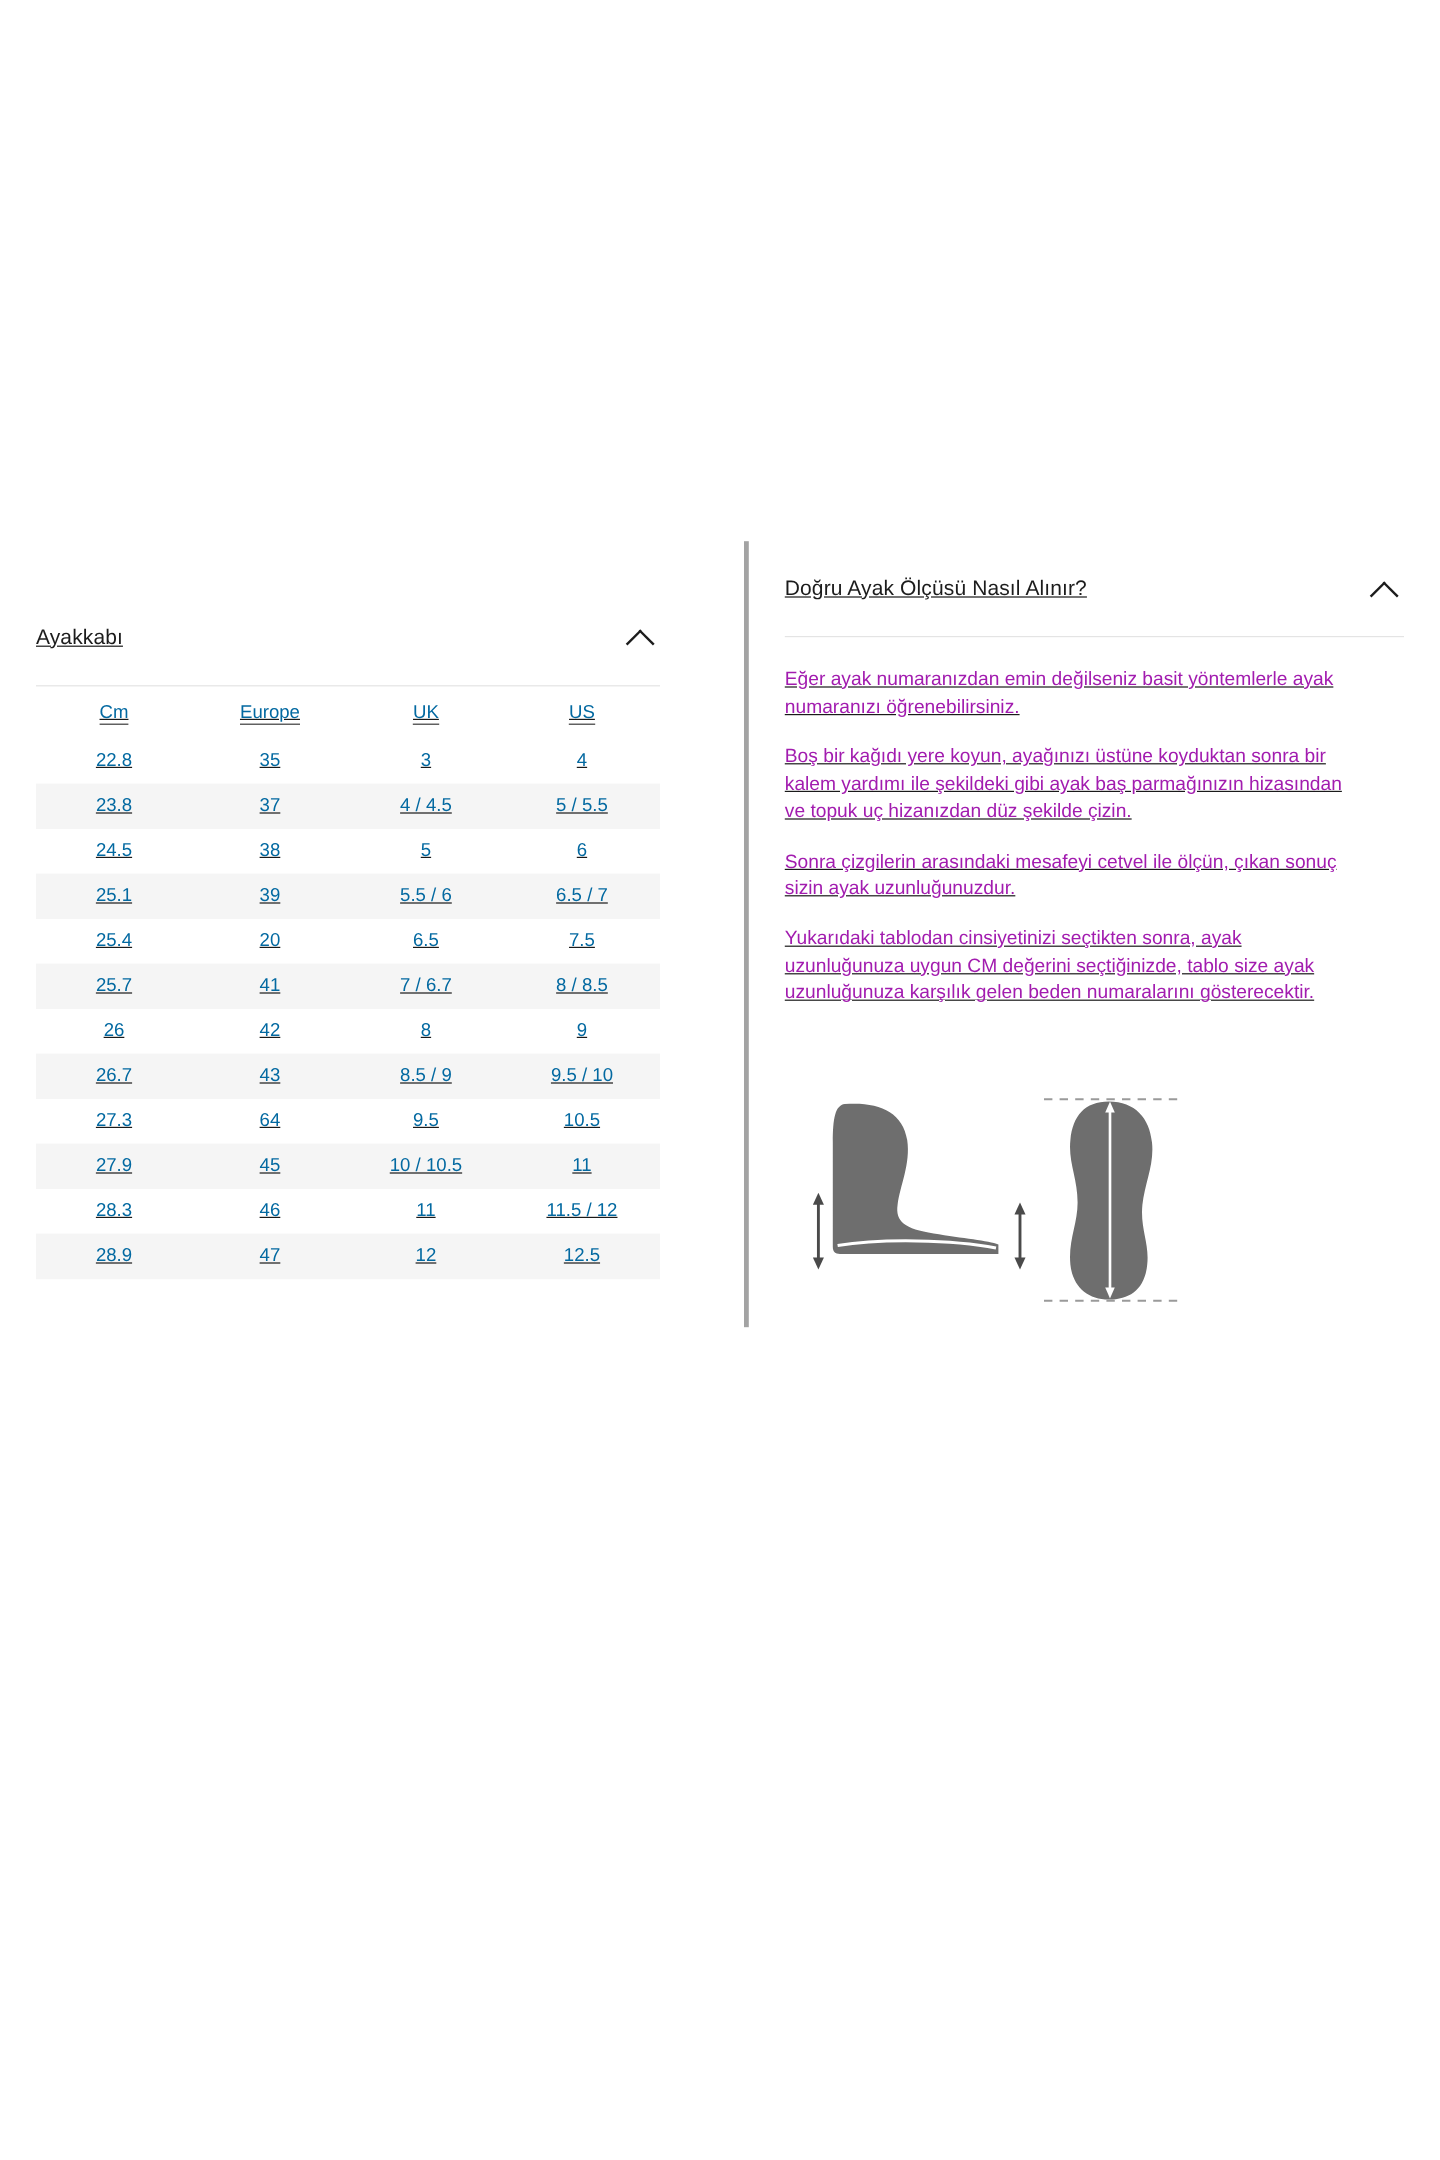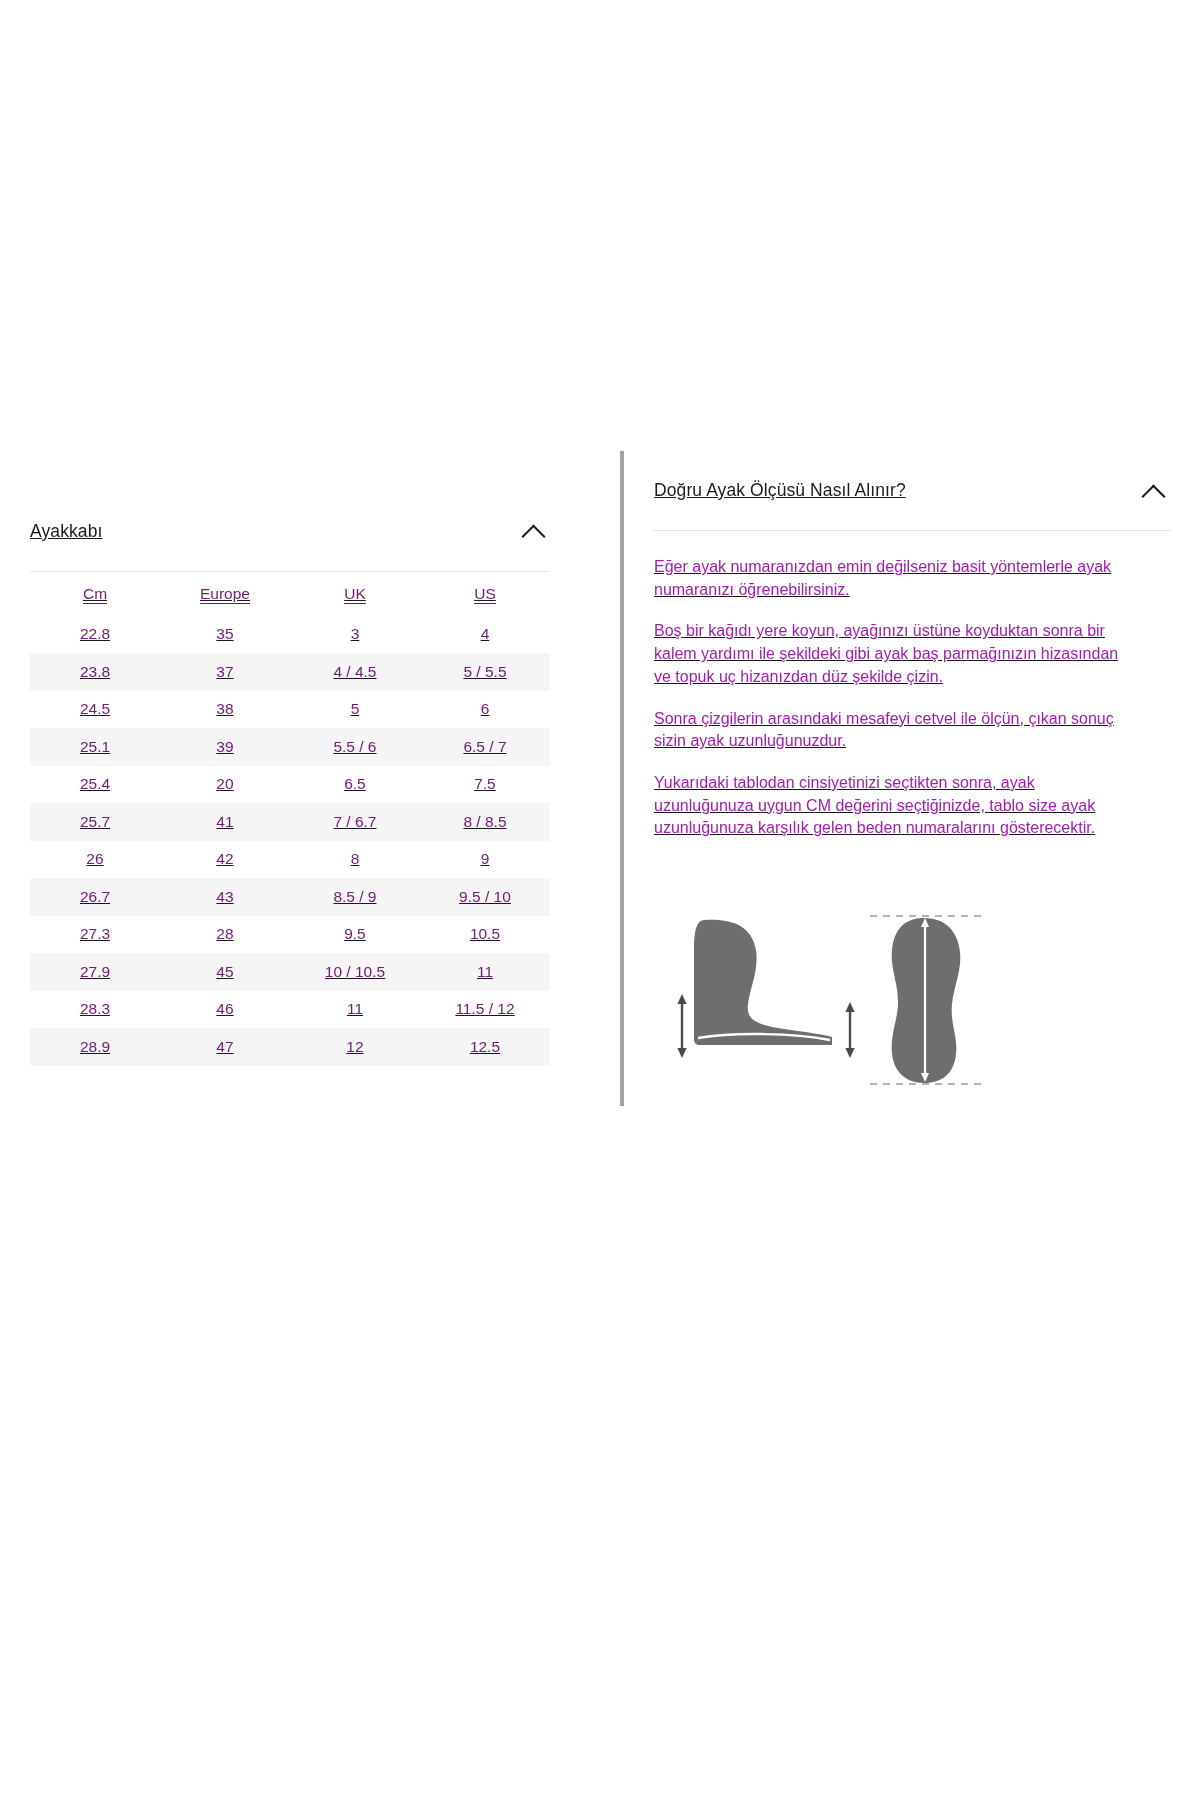--- a/index.html
+++ b/index.html
@@ -86,21 +86,21 @@
     width: calc(100% - 60px);
     margin: 0 30px;
     border-collapse: collapse;
     table-layout: fixed;
   }
   table.size-table th,
   table.size-table td {
     text-align: center;
     font-size: 15.5px;
     font-weight: 400;
-    color: #701a75;
+    color: #0369a1;
     height: 37.5px;
     padding: 0;
     vertical-align: middle;
   }
   table.size-table th span.hdr {
     border-bottom: 1px solid #3a3a3a;
     padding-bottom: 1px;
   }
   table.size-table thead th {
     height: 44px;
@@ -206,21 +206,21 @@
           <td>9</td>
         </tr>
         <tr>
           <td>26.7</td>
           <td>43</td>
           <td>8.5 / 9</td>
           <td>9.5 / 10</td>
         </tr>
         <tr>
           <td>27.3</td>
-          <td>28</td>
+          <td>64</td>
           <td>9.5</td>
           <td>10.5</td>
         </tr>
         <tr>
           <td>27.9</td>
           <td>45</td>
           <td>10 / 10.5</td>
           <td>11</td>
         </tr>
         <tr>

